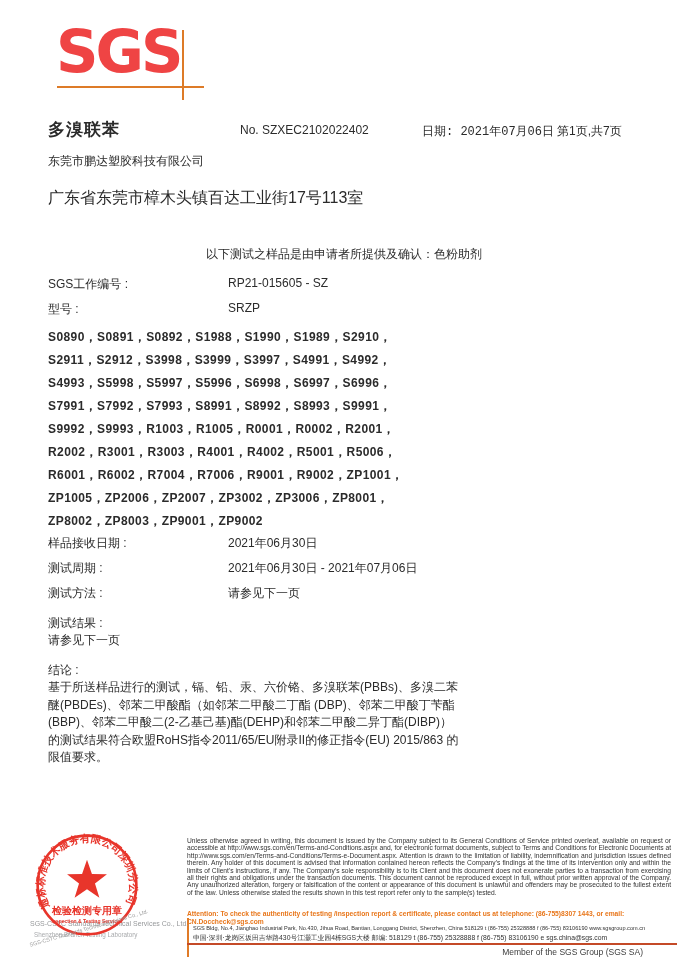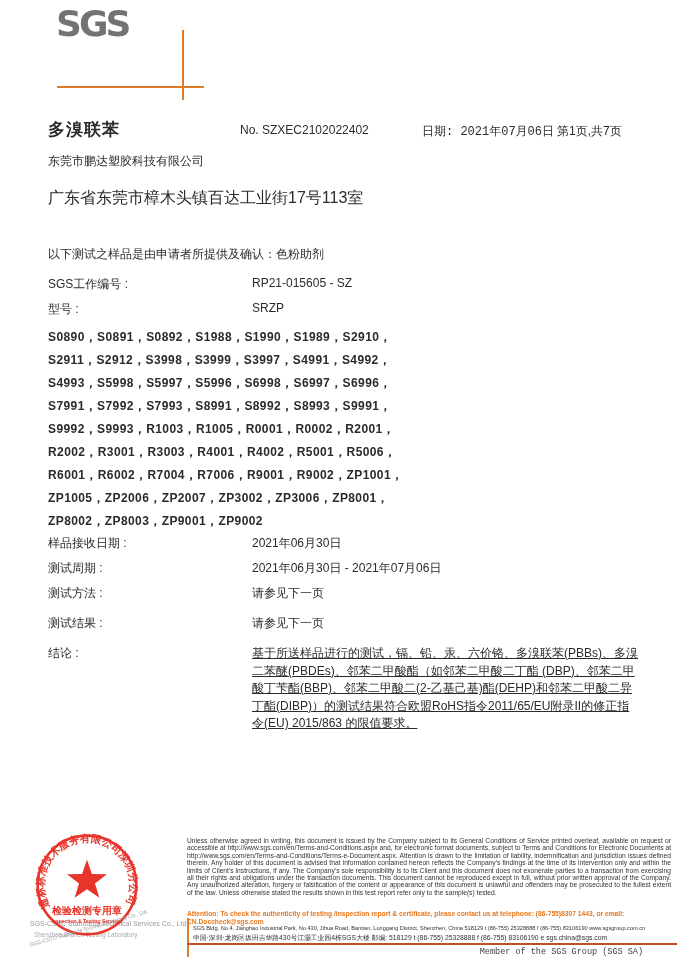--- a/index.html
+++ b/index.html
@@ -1,55 +1,55 @@
 <!DOCTYPE html>
 <html><head>
 <meta charset="utf-8">
 <style>
   html,body{margin:0;padding:0;background:#ffffff;}
   .page{
     position:relative;width:677px;height:959px;background:#ffffff;overflow:hidden;
     font-family:"Liberation Sans","DejaVu Sans",sans-serif;color:#2b2b2b;
   }
   
-  .logo{position:absolute;left:56px;top:6px;font-family:"DejaVu Sans",sans-serif;
-        font-weight:bold;font-size:36px;line-height:1;color:#737373;letter-spacing:-3px;}
+  .logo{position:absolute;left:56px;top:22px;font-family:"DejaVu Sans",sans-serif;
+        font-weight:bold;font-size:59px;line-height:1;color:#ef4444;letter-spacing:-3px;}
   .logo-hline{position:absolute;left:57px;top:86px;width:147px;height:2px;background:#dd7b28;}
   .logo-vline{position:absolute;left:182px;top:30px;width:2px;height:70px;background:#dd7b28;}
 
   .doc-title{position:absolute;left:48px;top:118px;font-size:17px;font-weight:bold;letter-spacing:1px;}
   .report-no{position:absolute;left:240px;top:123px;font-size:12px;}
   .hdr-date{position:absolute;left:422px;top:123px;font-size:12px;font-family:Liberation Mono, monospace;}
   .hdr-page{position:absolute;left:557px;top:123px;font-size:12px;}
 
   .applicant-name{position:absolute;left:48px;top:153px;font-size:12px;}
   .applicant-addr{position:absolute;left:48px;top:188px;font-size:16px;}
 
   
   .main{position:absolute;left:48px;top:246px;width:592px;font-size:12px;}
-  .intro{margin-bottom:13px;}
-  .frow{display:flex;margin-bottom:8px;gap:24px;}
+  .intro{margin-bottom:13px;text-align:center;}
+  .frow{display:flex;margin-bottom:8px;}
   .flabel{width:180px;flex:none;}
   .fval{flex:1;}
   .codes-line{line-height:23px;letter-spacing:0.4px;font-weight:bold;}
   .frow.codes{margin-bottom:2px;}
-  .frow.conclusion .fval{line-height:17.5px;width:412px;text-decoration:underline;}
-  .frow.gap-lg{margin-top:13px;}
+  .frow.conclusion .fval{line-height:17.5px;width:412px;}
+  .frow.gap-lg{margin-top:13px;flex-direction:column;}
 
   
   .legal{position:absolute;left:187px;top:837px;width:484px;font-size:6.7px;line-height:7.4px;
          text-align:justify;color:#333;}
   .attention{position:absolute;left:187px;top:910px;width:484px;font-size:6.7px;line-height:7.6px;
          color:#e8761a;font-weight:bold;}
   .addr-block{position:absolute;left:193px;top:924px;width:478px;color:#333;}
   .addr-en{font-size:5.6px;line-height:9px;white-space:nowrap;}
   .addr-cn{font-size:6.8px;line-height:10px;white-space:nowrap;}
   .foot-vline{position:absolute;left:187px;top:918px;width:2px;height:39px;background:#e07b28;}
   .foot-hline{position:absolute;left:187px;top:943px;width:490px;height:2px;background:#c44a28;}
-  .member{position:absolute;right:34px;top:947px;font-size:8.5px;color:#3c3c3c;font-family:Liberation Mono, monospace;}
+  .member{position:absolute;right:34px;top:947px;font-size:8.5px;color:#3c3c3c;}
 
   .stamp{position:absolute;left:24px;top:822px;width:126px;height:126px;z-index:2;}
   .company-l1{position:absolute;left:30px;top:920px;font-size:7px;color:#97999b;z-index:1;}
   .company-l2{position:absolute;left:34px;top:931px;font-size:6.3px;color:#a8aaac;z-index:1;}
 </style>
 </head>
 <body>
 
 <div class="page">
 

